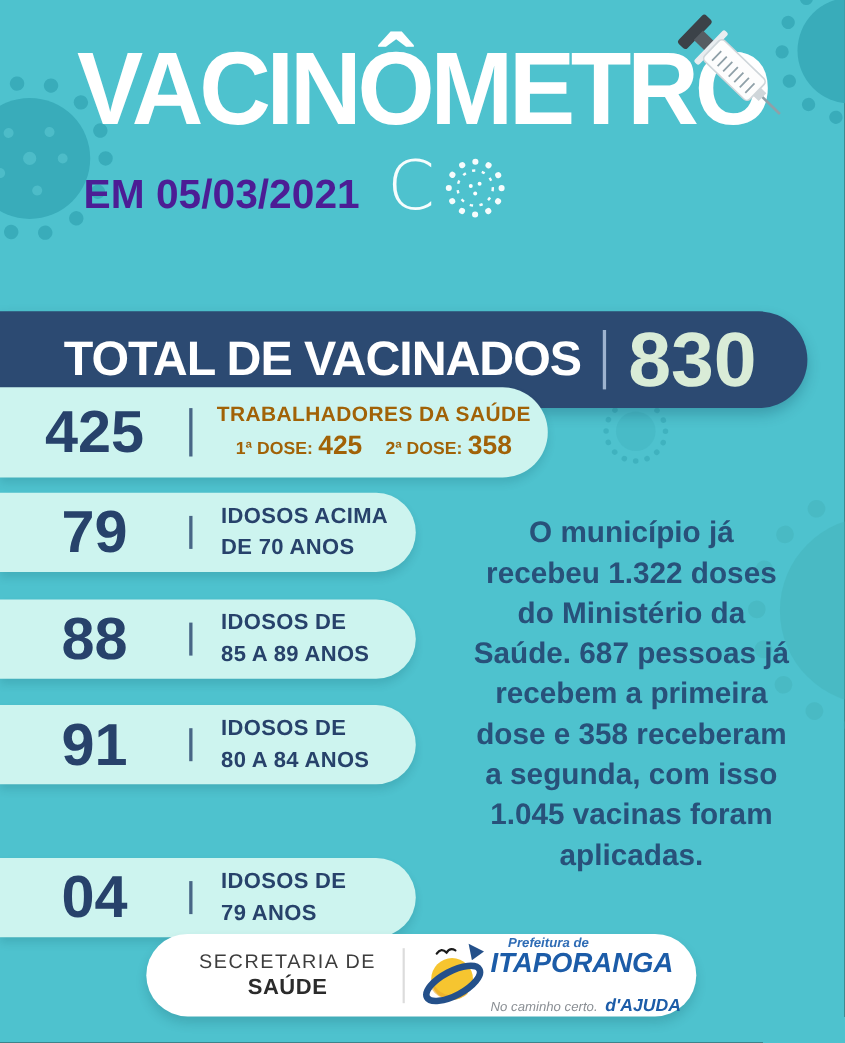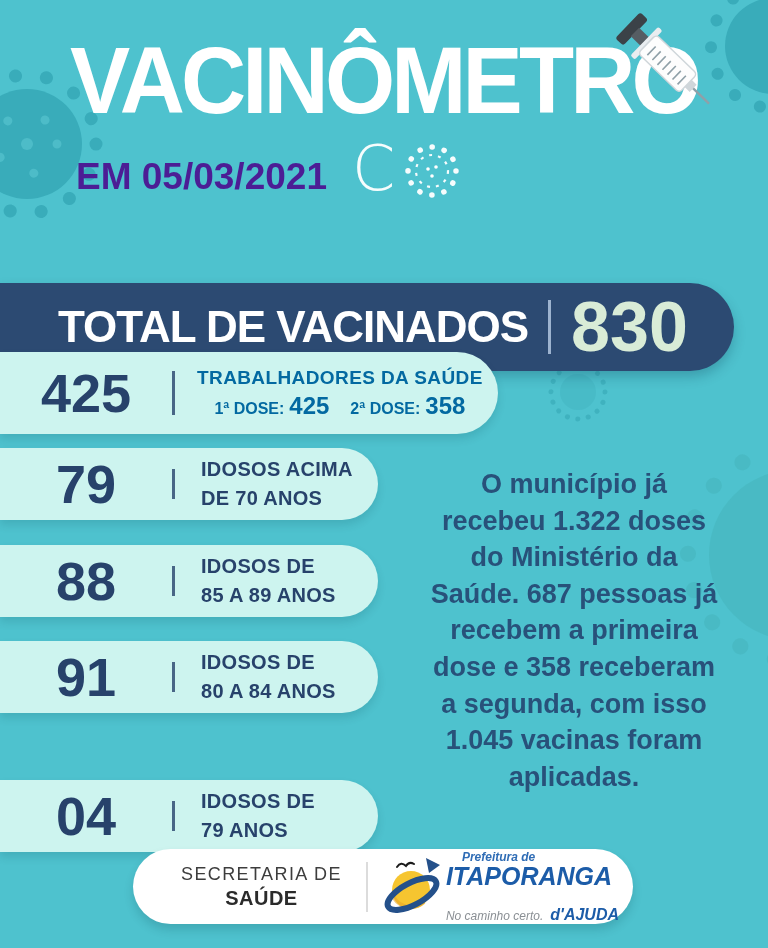--- a/index.html
+++ b/index.html
@@ -27,21 +27,21 @@
 
   
   .stat{position:absolute;left:0;background:#cdf4ef;display:flex;align-items:center;
         box-shadow:0 5px 8px rgba(10,60,70,.14);}
   .stat .num{flex:0 0 172px;text-align:center;font-size:54px;font-weight:bold;color:#27426b;}
   .stat .vdiv{width:3px;height:30px;background:#27426b;opacity:.8;}
   .stat .lbl{margin-left:26px;font-weight:bold;color:#27426b;font-size:20px;
              line-height:1.45;letter-spacing:.3px;}
   .stat-wide{top:352px;width:498px;height:82px;border-radius:0 41px 41px 0;}
   .stat-wide .vdiv{height:44px;}
-  .lbl-wide{margin-left:22px;color:#0369a1;font-weight:bold;}
+  .lbl-wide{margin-left:22px;color:#a16207;font-weight:bold;}
   .lbl-title{font-size:19px;letter-spacing:.4px;}
   .dose-line{margin-top:3px;display:flex;align-items:baseline;justify-content:center;
              font-size:16px;gap:5px;}
   .dose-val{font-size:24px;}
   .dose2{margin-left:16px;}
   .stat-s{width:378px;height:72px;border-radius:0 38px 38px 0;}
   .r2{top:448px;} .r3{top:545px;} .r4{top:641px;} .r5{top:760px;margin-top:20px;}
 
   
   .message{position:absolute;top:466px;left:418px;width:312px;text-align:center;

